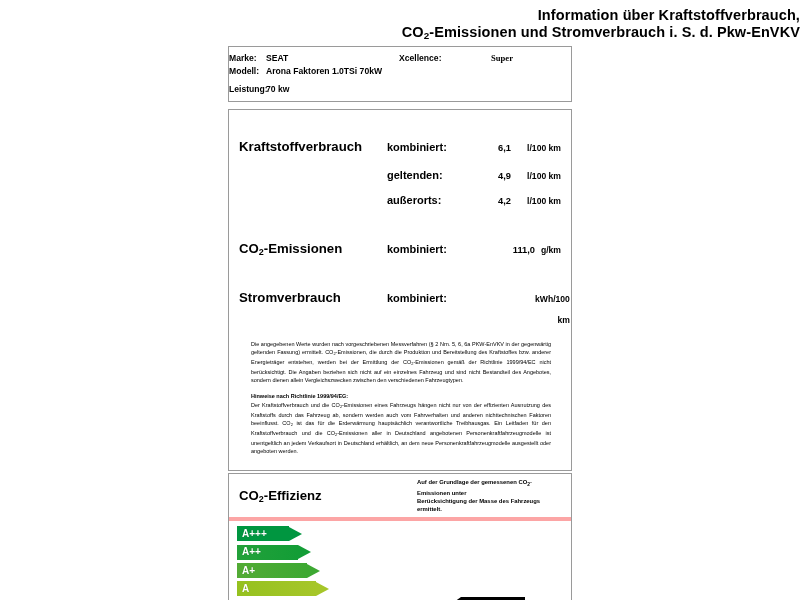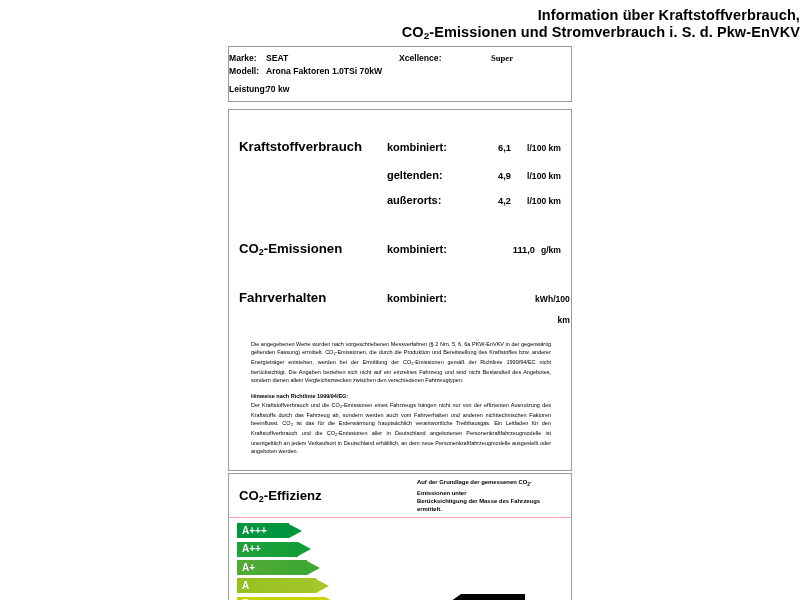--- a/index.html
+++ b/index.html
@@ -96,21 +96,21 @@
   }
   .fineprint p { margin: 0 0 7px 0; }
   .fineprint .hd { font-weight: bold; display: block; margin-bottom: 1px; }
   .fineprint sub { font-size: 0.72em; vertical-align: -0.2em; }
 
   
   .eff { margin-top: 2px; }
   .eff-head {
     display: flex;
     align-items: center;
-    border-bottom: 1px solid #fca5a5;
+    border-bottom: 4px solid #fca5a5;
     padding: 4px 8px 4px 10px;
     min-height: 26px;
   }
   .eff-head .t {
     font-size: 13.2px; font-weight: bold;
     flex: none; width: 178px;
   }
   .eff-head .note {
     font-size: 5.9px; font-weight: bold;
     line-height: 8px;
@@ -236,21 +236,21 @@
       <div class="crow tall">
         <div class="c-title"><span>CO</span><sub class="sm">2</sub><span>-Emissionen</span></div>
         <div class="c-label">kombiniert:</div>
         <div class="c-val wide">111,0</div>
         <div class="c-unit">g/km</div>
       </div>
 
       <div style="height:4px"></div>
 
       <div class="crow tall">
-        <div class="c-title">Fahrverhalten</div>
+        <div class="c-title">Stromverbrauch</div>
         <div class="c-label">kombiniert:</div>
         <div class="c-val wide"></div>
         <div class="c-unit">kWh/100 km</div>
       </div>
 
       <div class="fineprint">
         <p><span>Die angegebenen Werte wurden nach vorgeschriebenen Messverfahren (§ 2 Nrn. 5, 6, 6a PKW-EnVKV in der gegenwärtig geltenden Fassung) ermittelt. CO</span><sub>2</sub><span>-Emissionen, die durch die Produktion und Bereitstellung des Kraftstoffes bzw. anderer Energieträger entstehen, werden bei der Ermittlung der CO</span><sub>2</sub><span>-Emissionen gemäß der Richtlinie 1999/94/EC nicht berücksichtigt. Die Angaben beziehen sich nicht auf ein einzelnes Fahrzeug und sind nicht Bestandteil des Angebotes, sondern dienen allein Vergleichszwecken zwischen den verschiedenen Fahrzeugtypen.</span></p>
         <p><span class="hd">Hinweise nach Richtlinie 1999/94/EG:</span><span>Der Kraftstoffverbrauch und die CO</span><sub>2</sub><span>-Emissionen eines Fahrzeugs hängen nicht nur von der effizienten Ausnutzung des Kraftstoffs durch das Fahrzeug ab, sondern werden auch vom Fahrverhalten und anderen nichttechnischen Faktoren beeinflusst. CO</span><sub>2</sub><span> ist das für die Erderwärmung hauptsächlich verantwortliche Treibhausgas. Ein Leitfaden für den Kraftstoffverbrauch und die CO</span><sub>2</sub><span>-Emissionen aller in Deutschland angebotenen Personenkraftfahrzeugmodelle ist unentgeltlich an jedem Verkaufsort in Deutschland erhältlich, an dem neue Personenkraftfahrzeugmodelle ausgestellt oder angeboten werden.</span></p>
       </div>
     </div>

